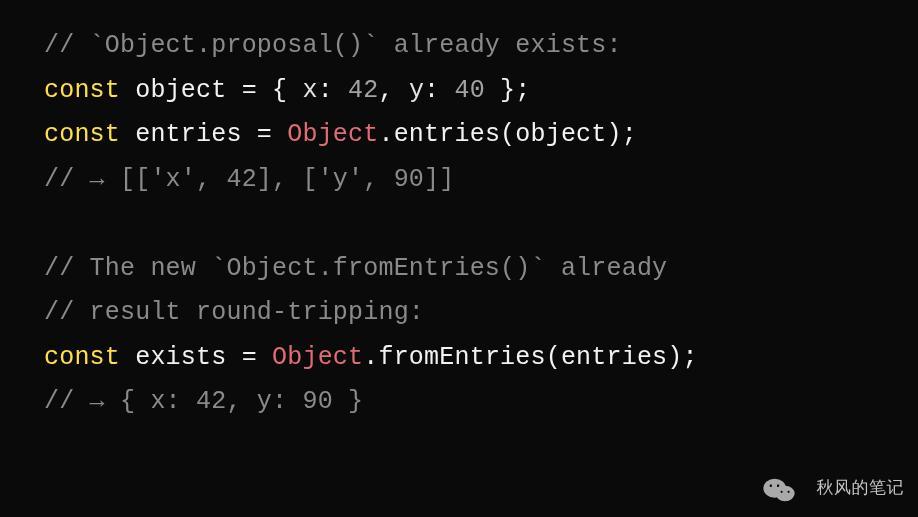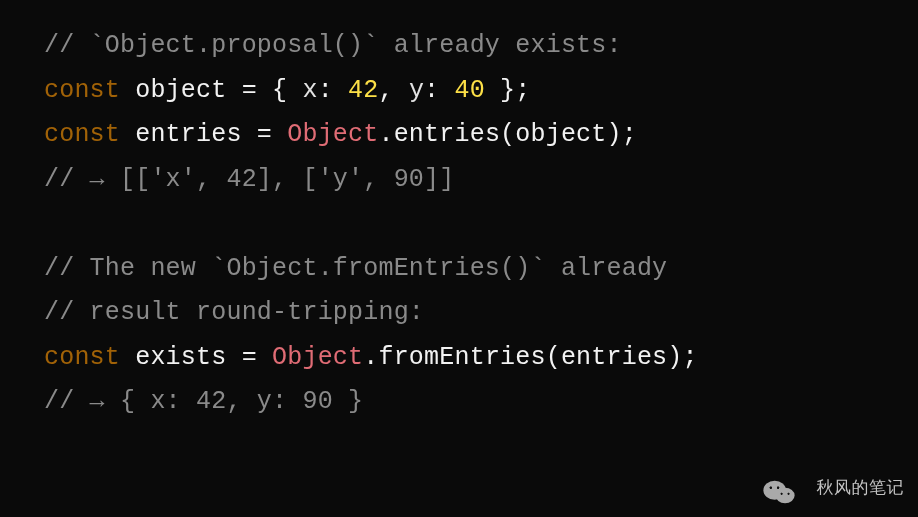--- a/index.html
+++ b/index.html
@@ -17,36 +17,36 @@
     color: #e8e8e8;
     position: relative;
     overflow: hidden;
     padding: 24px 44px;
     letter-spacing: 0.2px;
   }
   .code-block {
     white-space: pre;
   }
   .c-comment { color: #8a8a8a; }
-  .c-keyword { color: #a16207; margin-top: 13px; }
+  .c-keyword { color: #fde047; margin-top: 13px; }
   .c-ident   { color: #f2f2f2; }
   .c-op      { color: #f2f2f2; }
   .c-punct   { color: #f2f2f2; }
   .c-prop    { color: #e2e2e2; }
-  .c-num     { color: #fde047; margin-top: 45px; }
+  .c-num     { color: #a3a3a3; margin-top: 45px; }
   .c-class   { color: #e06c75; }
   .c-method  { color: #f2f2f2; }
   .c-paren   { color: #f2f2f2; }
 
   .watermark {
     position: absolute;
     right: 14px;
     bottom: 14px;
     display: flex;
-    align-items: flex-end;
+    align-items: center;
     gap: 22px;
   }
   .watermark .wechat-icon {
     width: 32px;
     height: 26px;
     position: relative;
     filter: grayscale(100%) brightness(1.8) opacity(0.65);
   }
   .watermark .wechat-icon svg {
     width: 100%;

